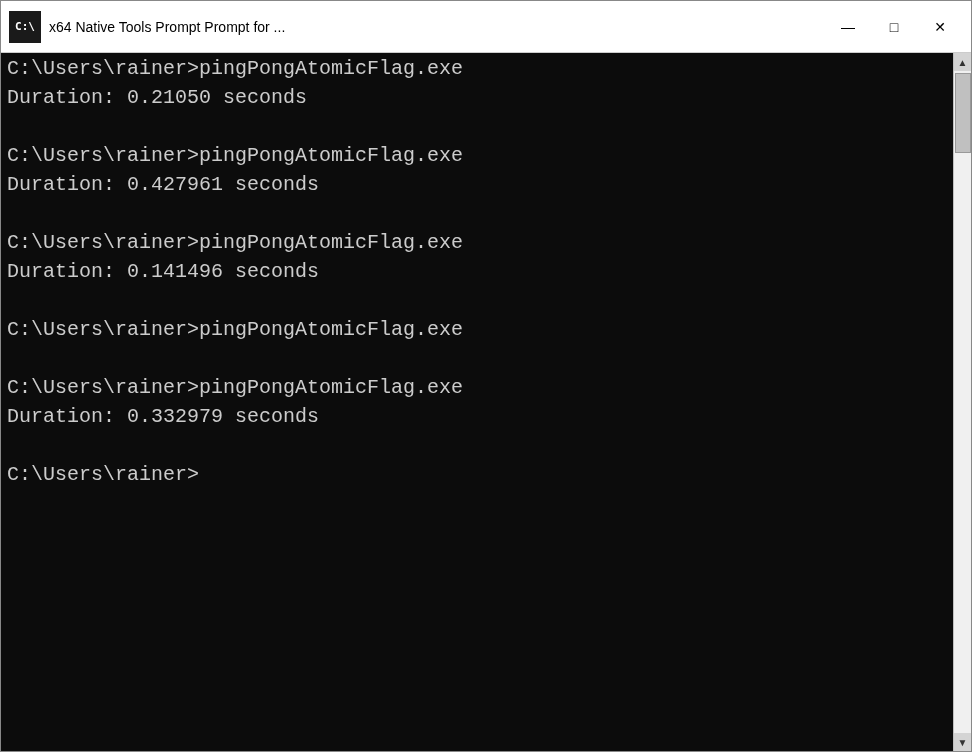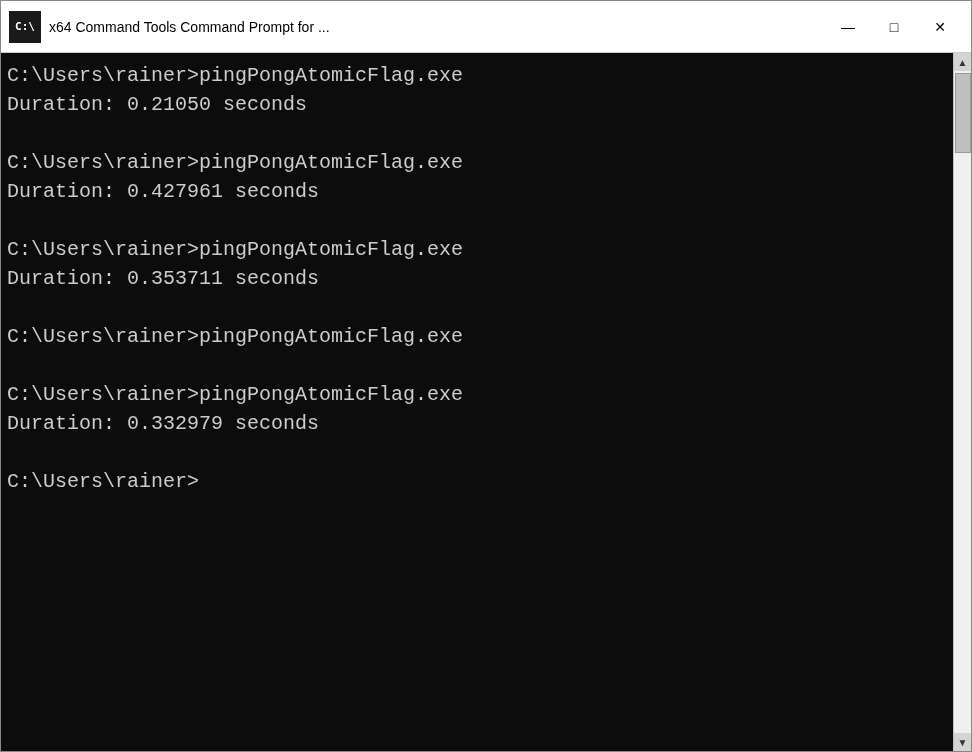--- a/index.html
+++ b/index.html
@@ -91,21 +91,21 @@
       overflow: hidden;
     }
 
     .terminal {
       flex: 1;
       background: #0c0c0c;
       color: #cccccc;
       font-family: 'Consolas', 'Courier New', monospace;
       font-size: 20px;
       line-height: 1.45;
-      padding: 8px 6px;
+      padding: 1px 6px;
       overflow: hidden;
     }
 
     .line {
       display: block;
       white-space: pre;
     }
 
     .scrollbar {
       width: 18px;
@@ -152,38 +152,38 @@
     }
   </style>
 </head>
 <body>
 
 <div class="window">
   <div class="titlebar">
     <div class="titlebar-icon">
       <span class="titlebar-icon-inner">C:\</span>
     </div>
-    <span class="titlebar-title">x64 Command Tools Command Prompt for ...</span>
+    <span class="titlebar-title">x64 Native Tools Prompt Prompt for ...</span>
     <div class="titlebar-controls">
       <button class="titlebar-btn minimize">—</button>
       <button class="titlebar-btn maximize">□</button>
       <button class="titlebar-btn close">✕</button>
     </div>
   </div>
 
   <div class="window-body">
     <div class="terminal" id="terminal-content">
     <span class="line">C:\Users\rainer&gt;pingPongAtomicFlag.exe</span>
         <span class="line">Duration: 0.21050 seconds</span>
         <span class="empty-line"></span>
         <span class="line">C:\Users\rainer&gt;pingPongAtomicFlag.exe</span>
         <span class="line">Duration: 0.427961 seconds</span>
         <span class="empty-line"></span>
         <span class="line">C:\Users\rainer&gt;pingPongAtomicFlag.exe</span>
-        <span class="line">Duration: 0.353711 seconds</span>
+        <span class="line">Duration: 0.141496 seconds</span>
         <span class="empty-line"></span>
         <span class="line">C:\Users\rainer&gt;pingPongAtomicFlag.exe</span>
         <span class="empty-line"></span>
         <span class="line">C:\Users\rainer&gt;pingPongAtomicFlag.exe</span>
         <span class="line">Duration: 0.332979 seconds</span>
         <span class="empty-line"></span>
         <span class="line">C:\Users\rainer&gt;</span>
       </div>
     <div class="scrollbar">
       <div class="scrollbar-btn">▲</div>

